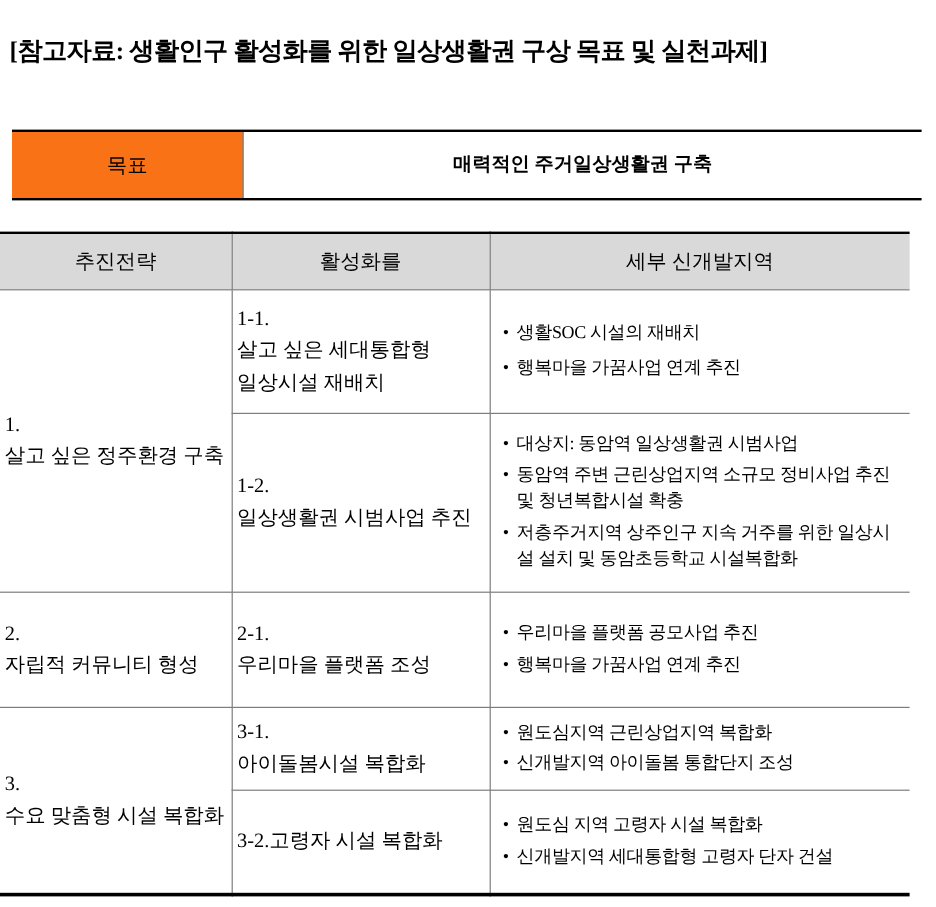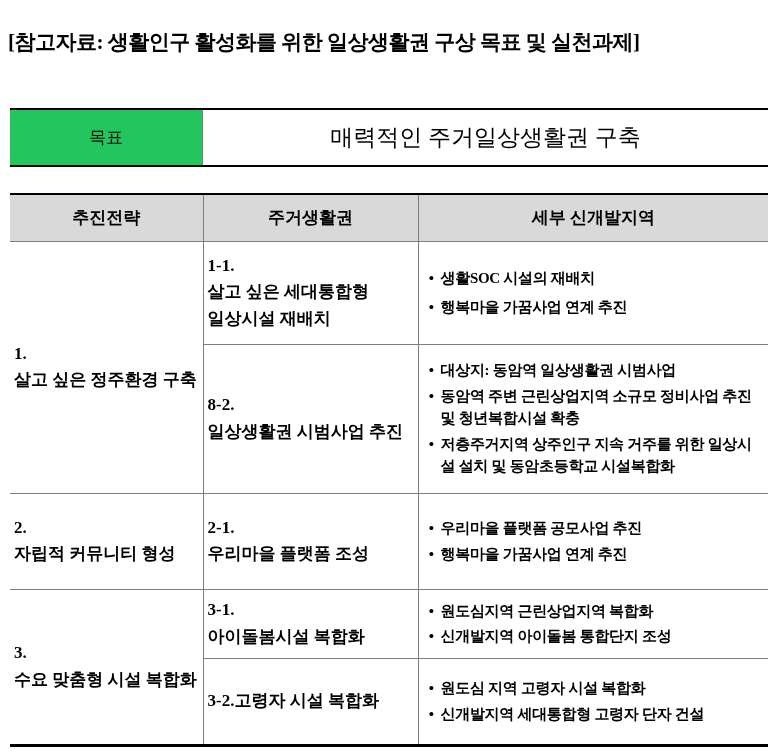--- a/index.html
+++ b/index.html
@@ -22,32 +22,33 @@
   .goal-table {
     position:absolute; left:10px; top:108px;
     width:758px; height:59px;
     box-sizing:border-box;
     border-top:2px solid #000;
     border-bottom:2px solid #000;
     display:flex;
   }
   .goal-label {
     width:193px; box-sizing:border-box;
-    background:#22c55e;
+    background:#f97316;
     border-right:1px solid #7d7d7d;
     display:flex; align-items:center; justify-content:center;
     font-size:17px;
   }
   .goal-value {
     flex:1;
     display:flex; align-items:center; justify-content:center;
-    font-size:23px;
+    font-size:16px;
+    font-weight:bold;
   }
   
-  .strategy-table-wrap { position:absolute; left:10px; top:193px;font-weight:bold; }
+  .strategy-table-wrap { position:absolute; left:0; top:193px; }
   table.strategy {
     width:758px; table-layout:fixed;
     border-collapse:collapse;
     border-top:2px solid #000;
     border-bottom:3px solid #000;
   }
   table.strategy td {
     box-sizing:border-box;
     border-top:1px solid #7d7d7d;
     border-bottom:1px solid #7d7d7d;
@@ -95,21 +96,21 @@
     <table class="strategy">
       <colgroup>
         <col style="width:193px">
         <col style="width:215px">
         <col style="width:350px">
       </colgroup>
       <tbody>
 
         <tr style="height:47px">
           <td class="hdr edge-l">추진전략</td>
-          <td class="hdr">주거생활권</td>
+          <td class="hdr">활성화를</td>
           <td class="hdr edge-r">세부 신개발지역</td>
         </tr>
 
         <tr style="height:103px">
           <td class="center-cell edge-l" rowspan="2">
             <span class="line">1.</span>
             <span class="line">살고 싶은 정주환경 구축</span>
           </td>
           <td class="center-cell">
             <span class="line">1-1.</span>
@@ -123,21 +124,21 @@
             </div>
             <div class="bullet">
               <span class="dot">•</span>
               <span class="txt">행복마을 가꿈사업 연계 추진</span>
             </div>
           </td>
         </tr>
 
         <tr style="height:149px">
           <td class="center-cell">
-            <span class="line">8-2.</span>
+            <span class="line">1-2.</span>
             <span class="line">일상생활권 시범사업 추진</span>
           </td>
           <td class="detail-cell edge-r">
             <div class="bullet">
               <span class="dot">•</span>
               <span class="txt">대상지: 동암역 일상생활권 시범사업</span>
             </div>
             <div class="bullet">
               <span class="dot">•</span>
               <span class="txt">동암역 주변 근린상업지역 소규모 정비사업 추진 및 청년복합시설 확충</span>

